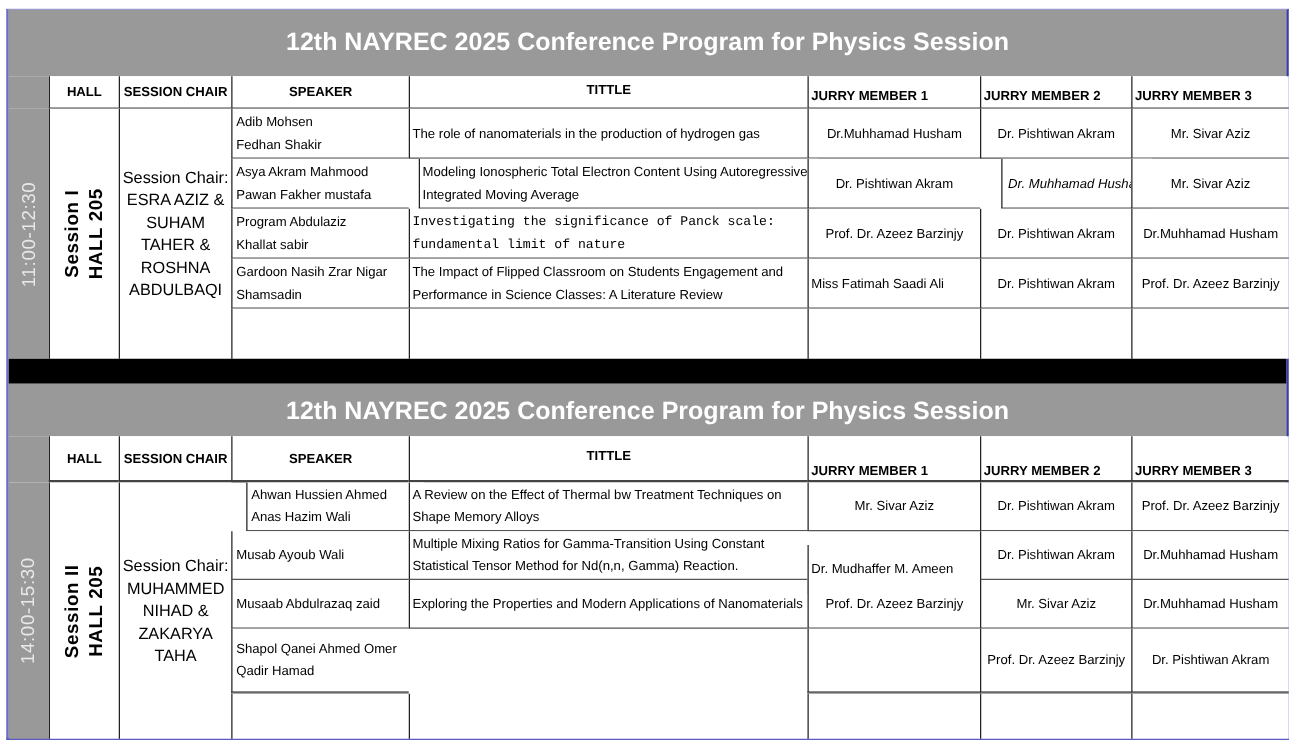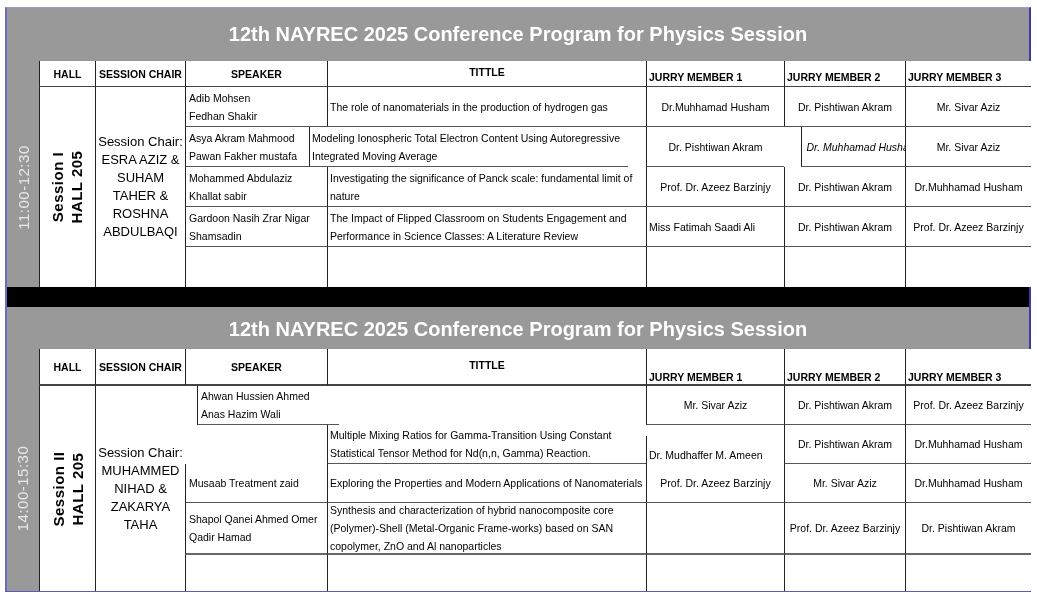--- a/index.html
+++ b/index.html
@@ -60,28 +60,28 @@
 
   <div class="cell spk" style="left:178px;top:79px;width:142px;height:40px;">Adib Mohsen
 Fedhan Shakir</div>
   <div class="cell ttl" style="left:320px;top:79px;width:319px;height:40px;">The role of nanomaterials in the production of hydrogen gas</div>
   <div class="cell jur" style="left:639px;top:79px;width:138px;height:40px;">Dr.Muhhamad Husham</div>
   <div class="cell jur" style="left:777px;top:79px;width:121px;height:40px;">Dr. Pishtiwan Akram</div>
   <div class="cell jur" style="left:898px;top:79px;width:126px;height:40px;">Mr. Sivar Aziz</div>
 
   <div class="cell spk" style="left:178px;top:119px;width:142px;height:40px;">Asya Akram Mahmood
 Pawan Fakher mustafa</div>
-  <div class="cell ttl" style="left:302px;top:119px;width:319px;height:40px;">Modeling Ionospheric Total Electron Content Using Autoregressive Integrated Moving Average</div>
+  <div class="cell ttl" style="left:328px;top:119px;width:319px;height:40px;">Modeling Ionospheric Total Electron Content Using Autoregressive Integrated Moving Average</div>
   <div class="cell jur" style="left:639px;top:119px;width:138px;height:40px;">Dr. Pishtiwan Akram</div>
   <div class="cell jur" style="left:794px;top:119px;width:121px;height:40px;font-style:italic;">Dr. Muhhamad Husham</div>
   <div class="cell jur" style="left:898px;top:119px;width:126px;height:40px;">Mr. Sivar Aziz</div>
 
-  <div class="cell spk" style="left:178px;top:159px;width:142px;height:40px;">Mohammed Abdulaziz
+  <div class="cell spk" style="left:178px;top:159px;width:142px;height:40px;">Program Abdulaziz
 Khallat sabir</div>
-  <div class="cell ttl" style="left:320px;top:159px;width:319px;height:40px;">Investigating the significance of Panck scale: fundamental limit of nature</div>
+  <div class="cell ttl" style="left:320px;top:159px;width:319px;height:40px;font-family:Liberation Mono, monospace;">Investigating the significance of Panck scale: fundamental limit of nature</div>
   <div class="cell jur" style="left:639px;top:159px;width:138px;height:40px;">Prof. Dr. Azeez Barzinjy</div>
   <div class="cell jur" style="left:777px;top:159px;width:121px;height:40px;">Dr. Pishtiwan Akram</div>
   <div class="cell jur" style="left:898px;top:159px;width:126px;height:40px;">Dr.Muhhamad Husham</div>
 
   <div class="cell spk" style="left:178px;top:199px;width:142px;height:40px;">Gardoon Nasih Zrar      Nigar Shamsadin</div>
   <div class="cell ttl" style="left:320px;top:199px;width:319px;height:40px;">The Impact of Flipped Classroom on Students Engagement and Performance in Science Classes: A Literature Review</div>
   <div class="cell jur left" style="left:639px;top:199px;width:138px;height:40px;">Miss Fatimah Saadi Ali</div>
   <div class="cell jur" style="left:777px;top:199px;width:121px;height:40px;">Dr. Pishtiwan Akram</div>
   <div class="cell jur" style="left:898px;top:199px;width:126px;height:40px;">Prof. Dr. Azeez Barzinjy</div>
 
@@ -110,37 +110,38 @@
   <div class="hall" style="left:32px;top:378px;width:56px;height:205px;">
     <div class="rot">
         <div>Session II</div>
         <div>HALL 205</div>
       </div>
   </div>
   <div class="chair" style="left:88px;top:378px;width:90px;height:205px;">Session Chair: MUHAMMED NIHAD &amp; ZAKARYA TAHA</div>
 
   <div class="cell spk" style="left:178px;top:378px;width:142px;height:39px;margin-left:12px;">Ahwan Hussien Ahmed
    Anas Hazim Wali</div>
+  <div class="cell ttl" style="left:320px;top:378px;width:319px;height:39px;">A Review on the Effect of Thermal bw Treatment Techniques on Shape Memory Alloys</div>
   <div class="cell jur" style="left:639px;top:378px;width:138px;height:39px;">Mr. Sivar Aziz</div>
   <div class="cell jur" style="left:777px;top:378px;width:121px;height:39px;">Dr. Pishtiwan Akram</div>
   <div class="cell jur" style="left:898px;top:378px;width:126px;height:39px;">Prof. Dr. Azeez Barzinjy</div>
 
+  <div class="cell spk" style="left:178px;top:417px;width:142px;height:39px;">Musab Ayoub Wali</div>
   <div class="cell ttl" style="left:320px;top:417px;width:319px;height:39px;">Multiple Mixing Ratios for Gamma-Transition Using Constant Statistical Tensor Method for Nd(n,n, Gamma) Reaction.</div>
   <div class="cell jur left" style="left:639px;top:428px;width:138px;height:39px;">Dr. Mudhaffer M. Ameen</div>
   <div class="cell jur" style="left:777px;top:417px;width:121px;height:39px;">Dr. Pishtiwan Akram</div>
   <div class="cell jur" style="left:898px;top:417px;width:126px;height:39px;">Dr.Muhhamad Husham</div>
 
-  <div class="cell spk" style="left:178px;top:456px;width:142px;height:39px;">Musaab Treatment zaid</div>
+  <div class="cell spk" style="left:178px;top:456px;width:142px;height:39px;">Musaab Abdulrazaq zaid</div>
   <div class="cell ttl" style="left:320px;top:456px;width:319px;height:39px;">Exploring the Properties and Modern Applications of Nanomaterials</div>
   <div class="cell jur" style="left:639px;top:456px;width:138px;height:39px;">Prof. Dr. Azeez Barzinjy</div>
   <div class="cell jur" style="left:777px;top:456px;width:121px;height:39px;">Mr. Sivar Aziz</div>
   <div class="cell jur" style="left:898px;top:456px;width:126px;height:39px;">Dr.Muhhamad Husham</div>
 
   <div class="cell spk" style="left:178px;top:495px;width:142px;height:52px;border-bottom:2px solid #666;">Shapol Qanei Ahmed   Omer Qadir Hamad</div>
-  <div class="cell ttl" style="left:320px;top:495px;width:319px;height:52px;border-bottom:2px solid #666;">Synthesis and characterization of hybrid nanocomposite core (Polymer)-Shell (Metal-Organic Frame-works) based on SAN copolymer, ZnO and Al nanoparticles</div>
   <div class="cell jur" style="left:639px;top:495px;width:138px;height:52px;border-bottom:2px solid #666;"></div>
   <div class="cell jur" style="left:777px;top:495px;width:121px;height:52px;border-bottom:2px solid #666;">Prof. Dr. Azeez Barzinjy</div>
   <div class="cell jur" style="left:898px;top:495px;width:126px;height:52px;border-bottom:2px solid #666;">Dr. Pishtiwan Akram</div>
 
   <div class="cell" style="left:178px;top:547px;width:142px;height:36px;border-bottom:none;"></div>
   <div class="cell" style="left:320px;top:547px;width:319px;height:36px;border-bottom:none;"></div>
   <div class="cell" style="left:639px;top:547px;width:138px;height:36px;border-bottom:none;"></div>
   <div class="cell" style="left:777px;top:547px;width:121px;height:36px;border-bottom:none;"></div>
   <div class="cell" style="left:898px;top:547px;width:126px;height:36px;border-bottom:none;"></div>
 </div>

